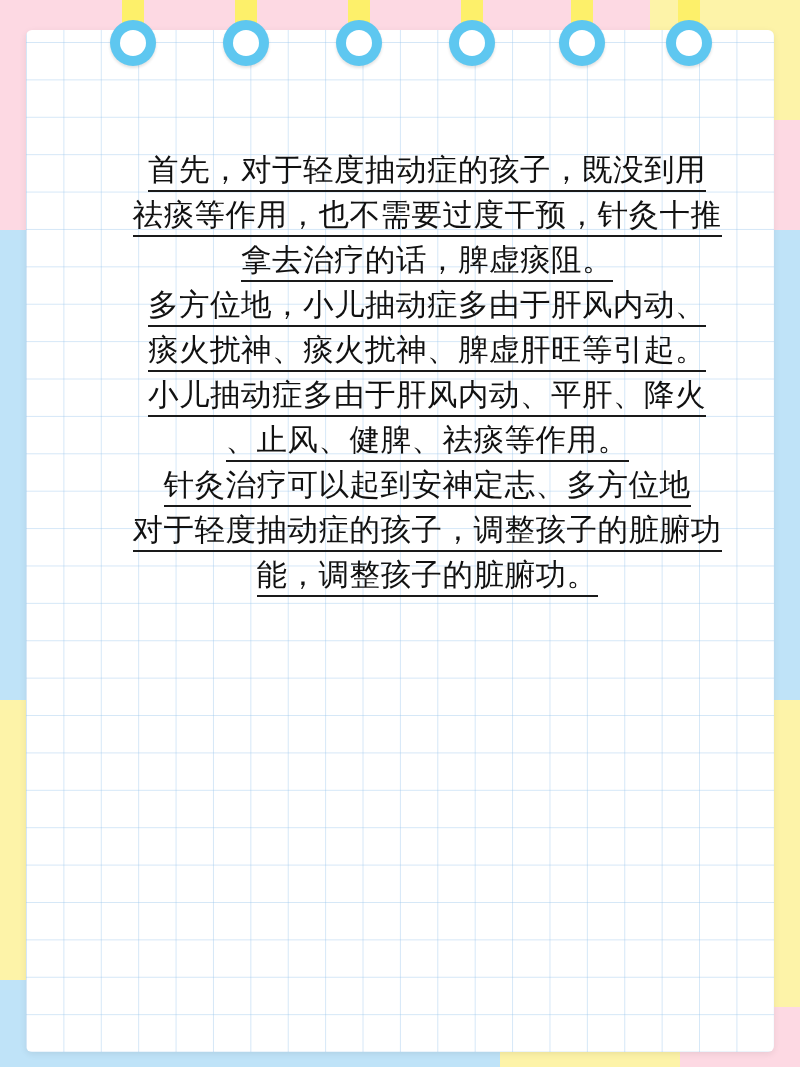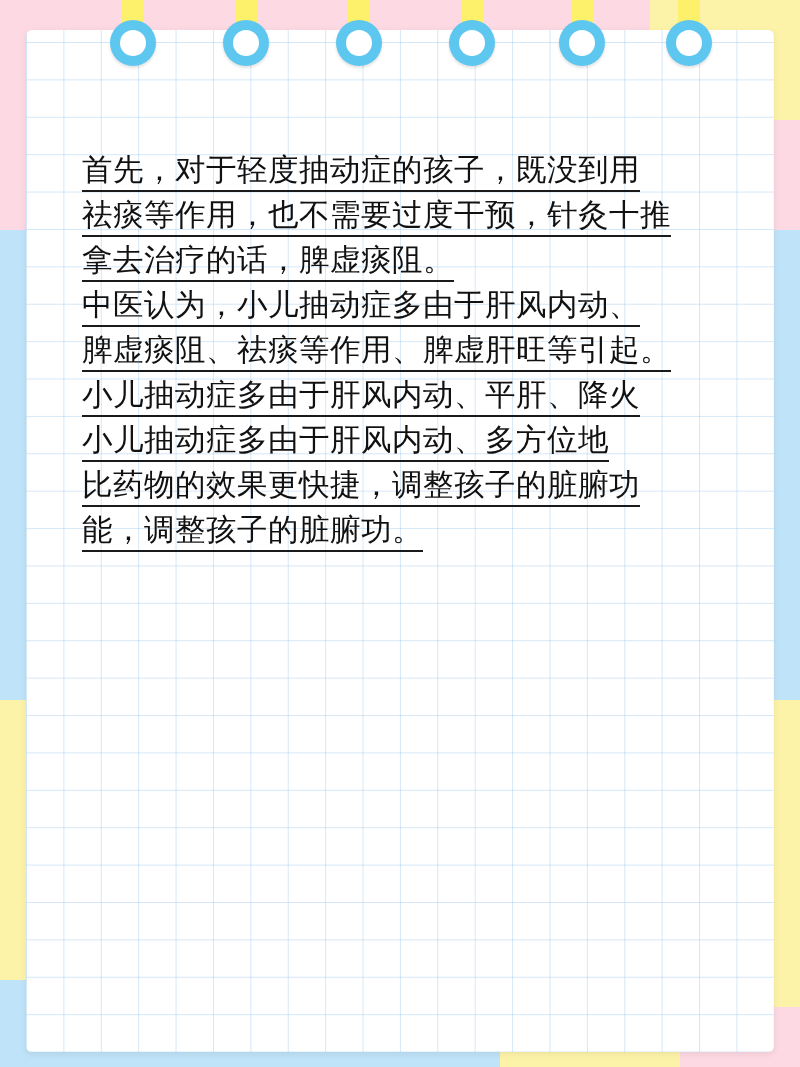--- a/index.html
+++ b/index.html
@@ -122,20 +122,21 @@
   }
   .note-line {
     font-family: "Liberation Serif", "DejaVu Serif", serif;
     font-size: 30.5px;
     line-height: 45px;
     height: 45px;
     color: #111111;
     letter-spacing: 0.5px;
     white-space: nowrap;
     box-sizing: border-box;
+    text-align: center;
   }
   .note-line span.u {
     border-bottom: 2px solid #1a1a1a;
     padding-bottom: 3px;
   }
 </style>
 </head>
 <body>
 
 <div id="page">
@@ -150,25 +151,26 @@
     <div class="bg-yellow-topright"></div>
   </div>
 
   <div id="sheet">
     <div id="grid"></div>
 
     <div id="note-text">
       <div class="note-line"><span class="u">首先，对于轻度抽动症的孩子，既没到用</span></div>
       <div class="note-line"><span class="u">祛痰等作用，也不需要过度干预，针灸十推</span></div>
       <div class="note-line"><span class="u">拿去治疗的话，脾虚痰阻。</span></div>
-      <div class="note-line"><span class="u">中医认为，小儿抽动症多由于肝风内动、</span></div>
-      <div class="note-line"><span class="u">脾虚痰阻、祛痰等作用、脾虚肝旺等引起。</span></div>
+      <div class="note-line"><span class="u">多方位地，小儿抽动症多由于肝风内动、</span></div>
+      <div class="note-line"><span class="u">痰火扰神、痰火扰神、脾虚肝旺等引起。</span></div>
       <div class="note-line"><span class="u">小儿抽动症多由于肝风内动、平肝、降火</span></div>
-      <div class="note-line"><span class="u">小儿抽动症多由于肝风内动、多方位地</span></div>
-      <div class="note-line"><span class="u">比药物的效果更快捷，调整孩子的脏腑功</span></div>
+      <div class="note-line"><span class="u">、止风、健脾、祛痰等作用。</span></div>
+      <div class="note-line"><span class="u">针灸治疗可以起到安神定志、多方位地</span></div>
+      <div class="note-line"><span class="u">对于轻度抽动症的孩子，调整孩子的脏腑功</span></div>
       <div class="note-line"><span class="u">能，调整孩子的脏腑功。</span></div>
     </div>
   </div>
 
   <div id="rings">
       <div class="ring-group" style="left: 104px;">
         <div class="ring-tab"></div>
         <div class="ring-outer"></div>
         <div class="ring-inner"></div>
       </div>

